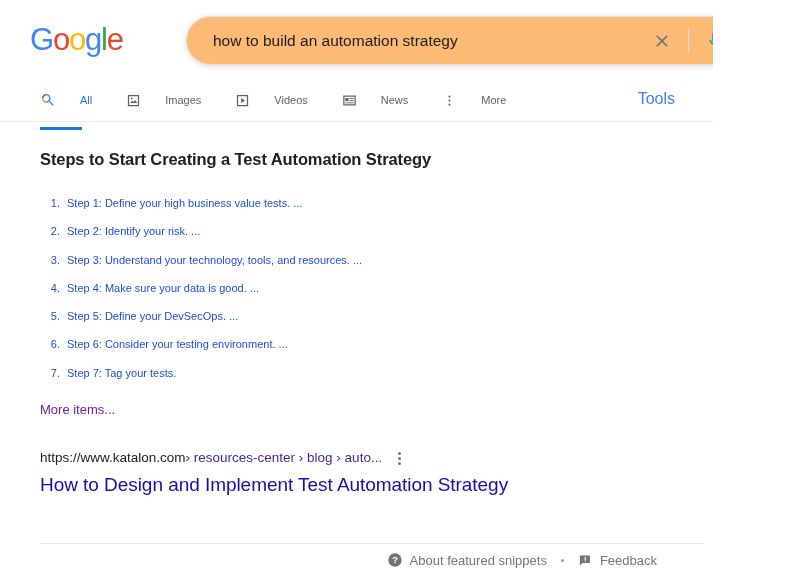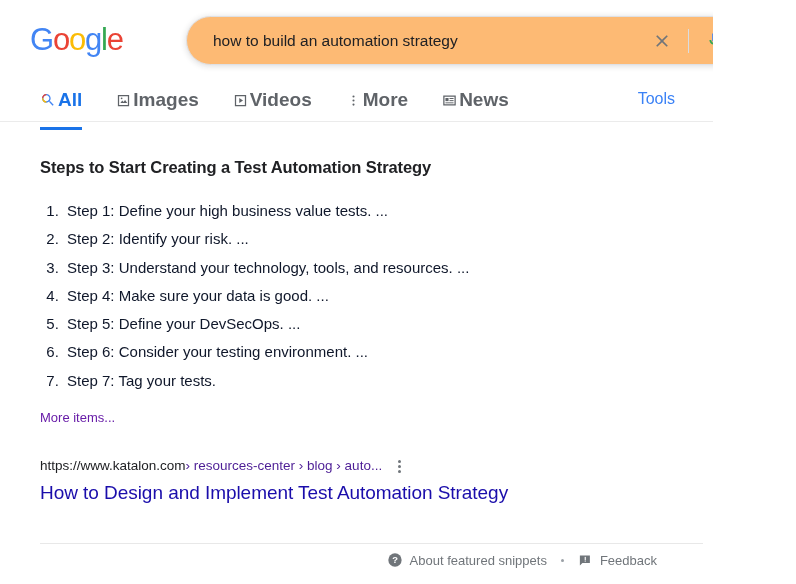--- a/index.html
+++ b/index.html
@@ -82,30 +82,29 @@
   }
   .tabs {
     display: flex;
     align-items: flex-start;
     height: 100%;
     gap: 0px;
   }
   .tab {
     display: flex;
     align-items: center;
-    gap: 2px;
+    gap: 24px;
     height: 36px;
     padding: 0 16px 0 0;
     margin-right: 18px;
-    font-size: 19px;
+    font-size: 11px;
     color: #5f6368;
     cursor: pointer;
     position: relative;
     white-space: nowrap;
-    font-weight: bold;
   }
   .tab:first-child { padding-left: 2px; }
   .tab.active { color: #1a73e8; }
   .tab.active .tab-underline {
     position: absolute;
     left: 2px; bottom: -12px;
     width: 42px; height: 3px;
     background: #1a73e8;
   }
   .tab-icon { display: flex; align-items: center; }
@@ -118,35 +117,35 @@
   }
 
   
   .content { padding: 0 0 0 40px; }
   .result-stats {
     margin-top: 18px;
     font-size: 13.5px;
     color: #70757a;
   }
 
-  .snippet { margin-top: 36px; }
+  .snippet { margin-top: 28px; }
   .snippet-heading {
     font-size: 16.5px;
     font-weight: bold;
     color: #202124;
     letter-spacing: -0.1px;
   }
   ol.steps {
     margin: 20px 0 0 0;
     padding-left: 23px;
     list-style-position: outside;
   }
   ol.steps li {
-    font-size: 15px;
-    color: #0f172a;
+    font-size: 11px;
+    color: #1d4ed8;
     line-height: 28.3px;
     padding-left: 4px;
   }
   .more-items {
     display: inline-block;
     margin-top: 15px;
     font-size: 13px;
     color: #681da8;
     cursor: pointer;
   }
@@ -289,39 +288,39 @@
             <path fill="none" stroke="#5f6368" stroke-width="2" d="M4 4h16v16H4z"></path>
             <path fill="#5f6368" d="M10 8l6 4-6 4V8z"></path>
           </svg>
         </span>
         <span>Videos</span>
       </div>
 
       <div class="tab">
         <span class="tab-icon">
           <svg width="15" height="15" viewBox="0 0 24 24">
-            <circle fill="#5f6368" cx="12" cy="5.5" r="1.7"></circle>
-            <circle fill="#5f6368" cx="12" cy="12" r="1.7"></circle>
-            <circle fill="#5f6368" cx="12" cy="18.5" r="1.7"></circle>
-          </svg>
-        </span>
-        <span>More</span>
-      </div>
-
-      <div class="tab">
-        <span class="tab-icon">
-          <svg width="15" height="15" viewBox="0 0 24 24">
             <path fill="none" stroke="#5f6368" stroke-width="2" d="M3 5h18v14H3z"></path>
             <rect fill="#5f6368" x="5.5" y="8" width="5" height="5"></rect>
             <rect fill="#5f6368" x="12" y="8" width="6.5" height="1.6"></rect>
             <rect fill="#5f6368" x="12" y="11.4" width="6.5" height="1.6"></rect>
             <rect fill="#5f6368" x="5.5" y="15" width="13" height="1.5"></rect>
           </svg>
         </span>
         <span>News</span>
+      </div>
+
+      <div class="tab">
+        <span class="tab-icon">
+          <svg width="15" height="15" viewBox="0 0 24 24">
+            <circle fill="#5f6368" cx="12" cy="5.5" r="1.7"></circle>
+            <circle fill="#5f6368" cx="12" cy="12" r="1.7"></circle>
+            <circle fill="#5f6368" cx="12" cy="18.5" r="1.7"></circle>
+          </svg>
+        </span>
+        <span>More</span>
       </div>
 
     </div>
 
     <div class="tools-btn">Tools</div>
   </div>
 
   <div class="content">
 
 

